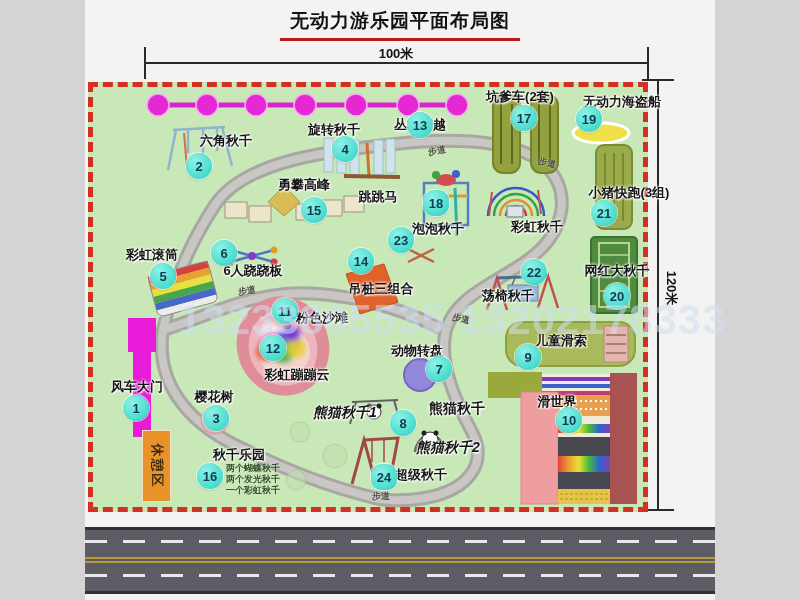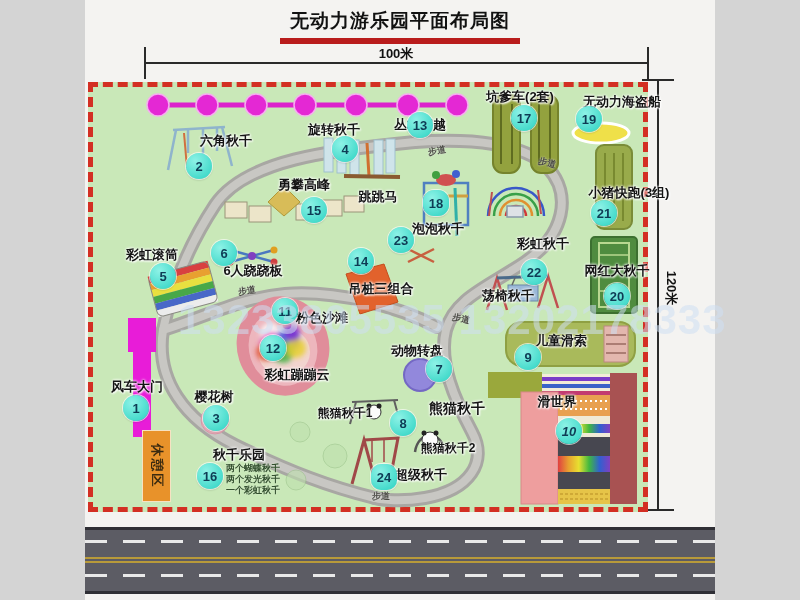--- a/index.html
+++ b/index.html
@@ -1,24 +1,24 @@
 <!DOCTYPE html>
 <html><head>
 <meta charset="utf-8">
 <style>
   html,body{margin:0;padding:0;}
   body{width:800px;height:600px;background:#d4d4d4;font-family:"Liberation Sans","DejaVu Sans",sans-serif;overflow:hidden;}
   .stage{position:relative;width:800px;height:600px;}
   .page{position:absolute;left:85px;top:0;width:630px;height:600px;background:#f4f3f1;}
-  .title{position:absolute;left:400px;top:8px;transform:translateX(-50%);font-size:19px;font-weight:bold;color:#111;border-bottom:6px solid #b91c1c;padding:0 10px 4px;white-space:nowrap;letter-spacing:1px;}
+  .title{position:absolute;left:400px;top:8px;transform:translateX(-50%);font-size:19px;font-weight:bold;color:#111;border-bottom:3px solid #b91c1c;padding:0 10px 4px;white-space:nowrap;letter-spacing:1px;}
   .map{position:absolute;left:88px;top:82px;width:560px;height:430px;background:#c9e8b8;border:5px dashed #d32f23;box-sizing:border-box;}
   svg.art{position:absolute;left:0;top:0;pointer-events:none;}
   .lbl{position:absolute;transform:translate(-50%,-50%);font-weight:bold;font-size:13px;color:#141414;white-space:nowrap;text-shadow:0 0 3px #fff,0 0 3px #fff,1px 1px 2px #fff;}
   .lbl.big{font-size:14px;}
-  .lbl.small{font-size:12px;}
+  .lbl.small{font-size:14px;font-style:italic;}
   .walk{position:absolute;transform:translate(-50%,-50%);font-weight:bold;font-size:9px;color:#4a4a44;white-space:nowrap;text-shadow:0 0 2px #ddd;}
   .num{position:absolute;transform:translate(-50%,-50%);width:26px;height:26px;border-radius:50%;background:radial-gradient(circle at 35% 30%,#8df2e6,#2bd2c2);color:#0e3c55;font-size:13px;font-weight:bold;display:flex;align-items:center;justify-content:center;box-shadow:0 0 0 1px rgba(255,255,255,.65),0 1px 2px rgba(0,0,0,.25);}
   .dimline{position:absolute;background:#2a2a2a;}
   .dimlbl{position:absolute;font-size:13px;font-weight:bold;color:#111;white-space:nowrap;}
   .rest{position:absolute;left:142px;top:430px;width:27px;height:70px;background:#e8922a;border:1px solid #f6e2c2;display:flex;align-items:center;justify-content:center;}
   .rest span{transform:rotate(90deg);font-size:13px;font-weight:bold;color:#3a2a10;white-space:nowrap;letter-spacing:2px;}
   .details{position:absolute;left:226px;top:463px;font-size:9px;font-weight:bold;color:#33502f;line-height:11px;text-shadow:0 0 2px #dfeed5;}
   .gate1{position:absolute;left:128px;top:318px;width:28px;height:34px;background:#e81cd8;}
   .gate2{position:absolute;left:133px;top:350px;width:18px;height:87px;background:#e81cd8;}
   .road{position:absolute;left:85px;top:527px;width:630px;height:61px;background:#5c5c64;border-top:3px solid #2f2f35;border-bottom:3px solid #2f2f35;box-sizing:content-box;}
@@ -283,21 +283,21 @@
 
   <div class="lbl" style="left:226px;top:141px;">六角秋千</div>
   <div class="lbl" style="left:334px;top:130px;">旋转秋千</div>
   <div class="lbl" style="left:420px;top:125px;">丛林穿越</div>
   <div class="lbl" style="left:520px;top:97px;">坑爹车(2套)</div>
   <div class="lbl" style="left:622px;top:102px;">无动力海盗船</div>
   <div class="lbl" style="left:629px;top:193px;">小猪快跑(3组)</div>
   <div class="lbl" style="left:304px;top:185px;">勇攀高峰</div>
   <div class="lbl" style="left:378px;top:197px;">跳跳马</div>
   <div class="lbl" style="left:438px;top:229px;">泡泡秋千</div>
-  <div class="lbl" style="left:537px;top:244px;margin-left:6px;">彩虹秋千</div>
+  <div class="lbl" style="left:537px;top:227px;">彩虹秋千</div>
   <div class="lbl" style="left:617px;top:271px;">网红大秋千</div>
   <div class="lbl" style="left:152px;top:255px;">彩虹滚筒</div>
   <div class="lbl" style="left:253px;top:271px;">6人跷跷板</div>
   <div class="lbl" style="left:381px;top:289px;">吊桩三组合</div>
   <div class="lbl" style="left:322px;top:318px;">粉色沙滩</div>
   <div class="lbl" style="left:508px;top:296px;">荡椅秋千</div>
   <div class="lbl" style="left:561px;top:341px;">儿童滑索</div>
   <div class="lbl" style="left:417px;top:351px;">动物转盘</div>
   <div class="lbl" style="left:297px;top:375px;">彩虹蹦蹦云</div>
   <div class="lbl" style="left:137px;top:387px;">风车大门</div>
@@ -323,21 +323,21 @@
 
   <div class="num" style="left:136px;top:408px;">1</div>
   <div class="num" style="left:199px;top:166px;">2</div>
   <div class="num" style="left:216px;top:418px;">3</div>
   <div class="num" style="left:345px;top:149px;">4</div>
   <div class="num" style="left:163px;top:276px;">5</div>
   <div class="num" style="left:224px;top:253px;">6</div>
   <div class="num" style="left:439px;top:369px;">7</div>
   <div class="num" style="left:403px;top:423px;">8</div>
   <div class="num" style="left:528px;top:357px;">9</div>
-  <div class="num" style="left:569px;top:431px;font-style:italic;">10</div>
+  <div class="num" style="left:569px;top:420px;">10</div>
   <div class="num" style="left:285px;top:311px;">11</div>
   <div class="num" style="left:273px;top:348px;">12</div>
   <div class="num" style="left:420px;top:105px;margin-top:20px;">13</div>
   <div class="num" style="left:361px;top:261px;">14</div>
   <div class="num" style="left:314px;top:210px;">15</div>
   <div class="num" style="left:210px;top:476px;">16</div>
   <div class="num" style="left:524px;top:118px;">17</div>
   <div class="num" style="left:436px;top:203px;border-radius:11px;">18</div>
   <div class="num" style="left:589px;top:119px;">19</div>
   <div class="num" style="left:617px;top:296px;">20</div>

